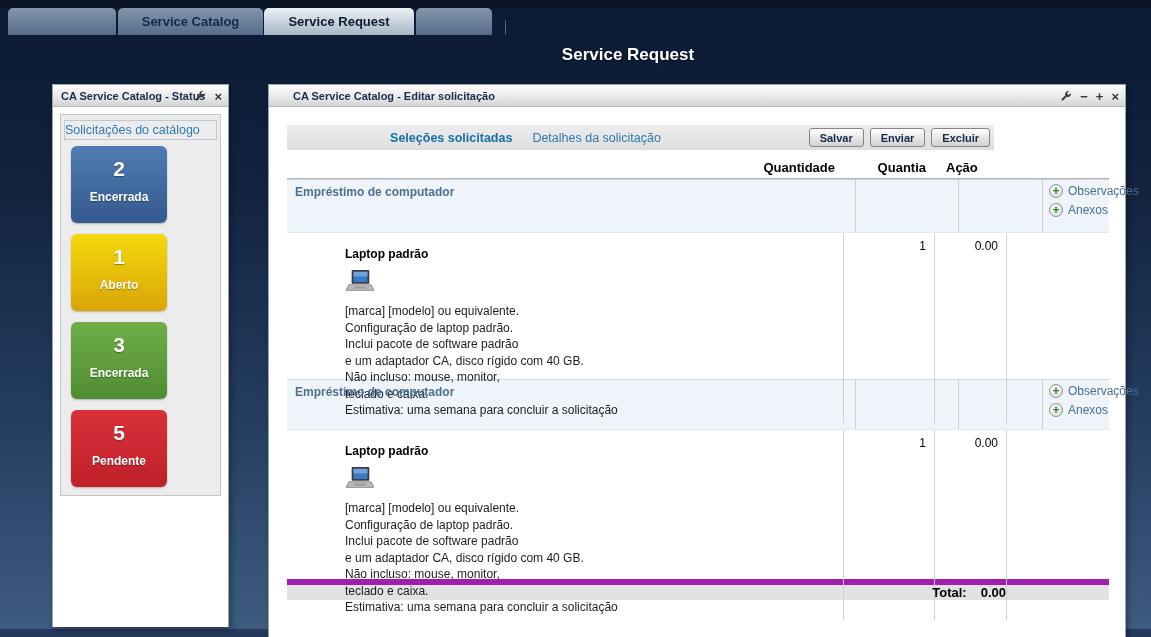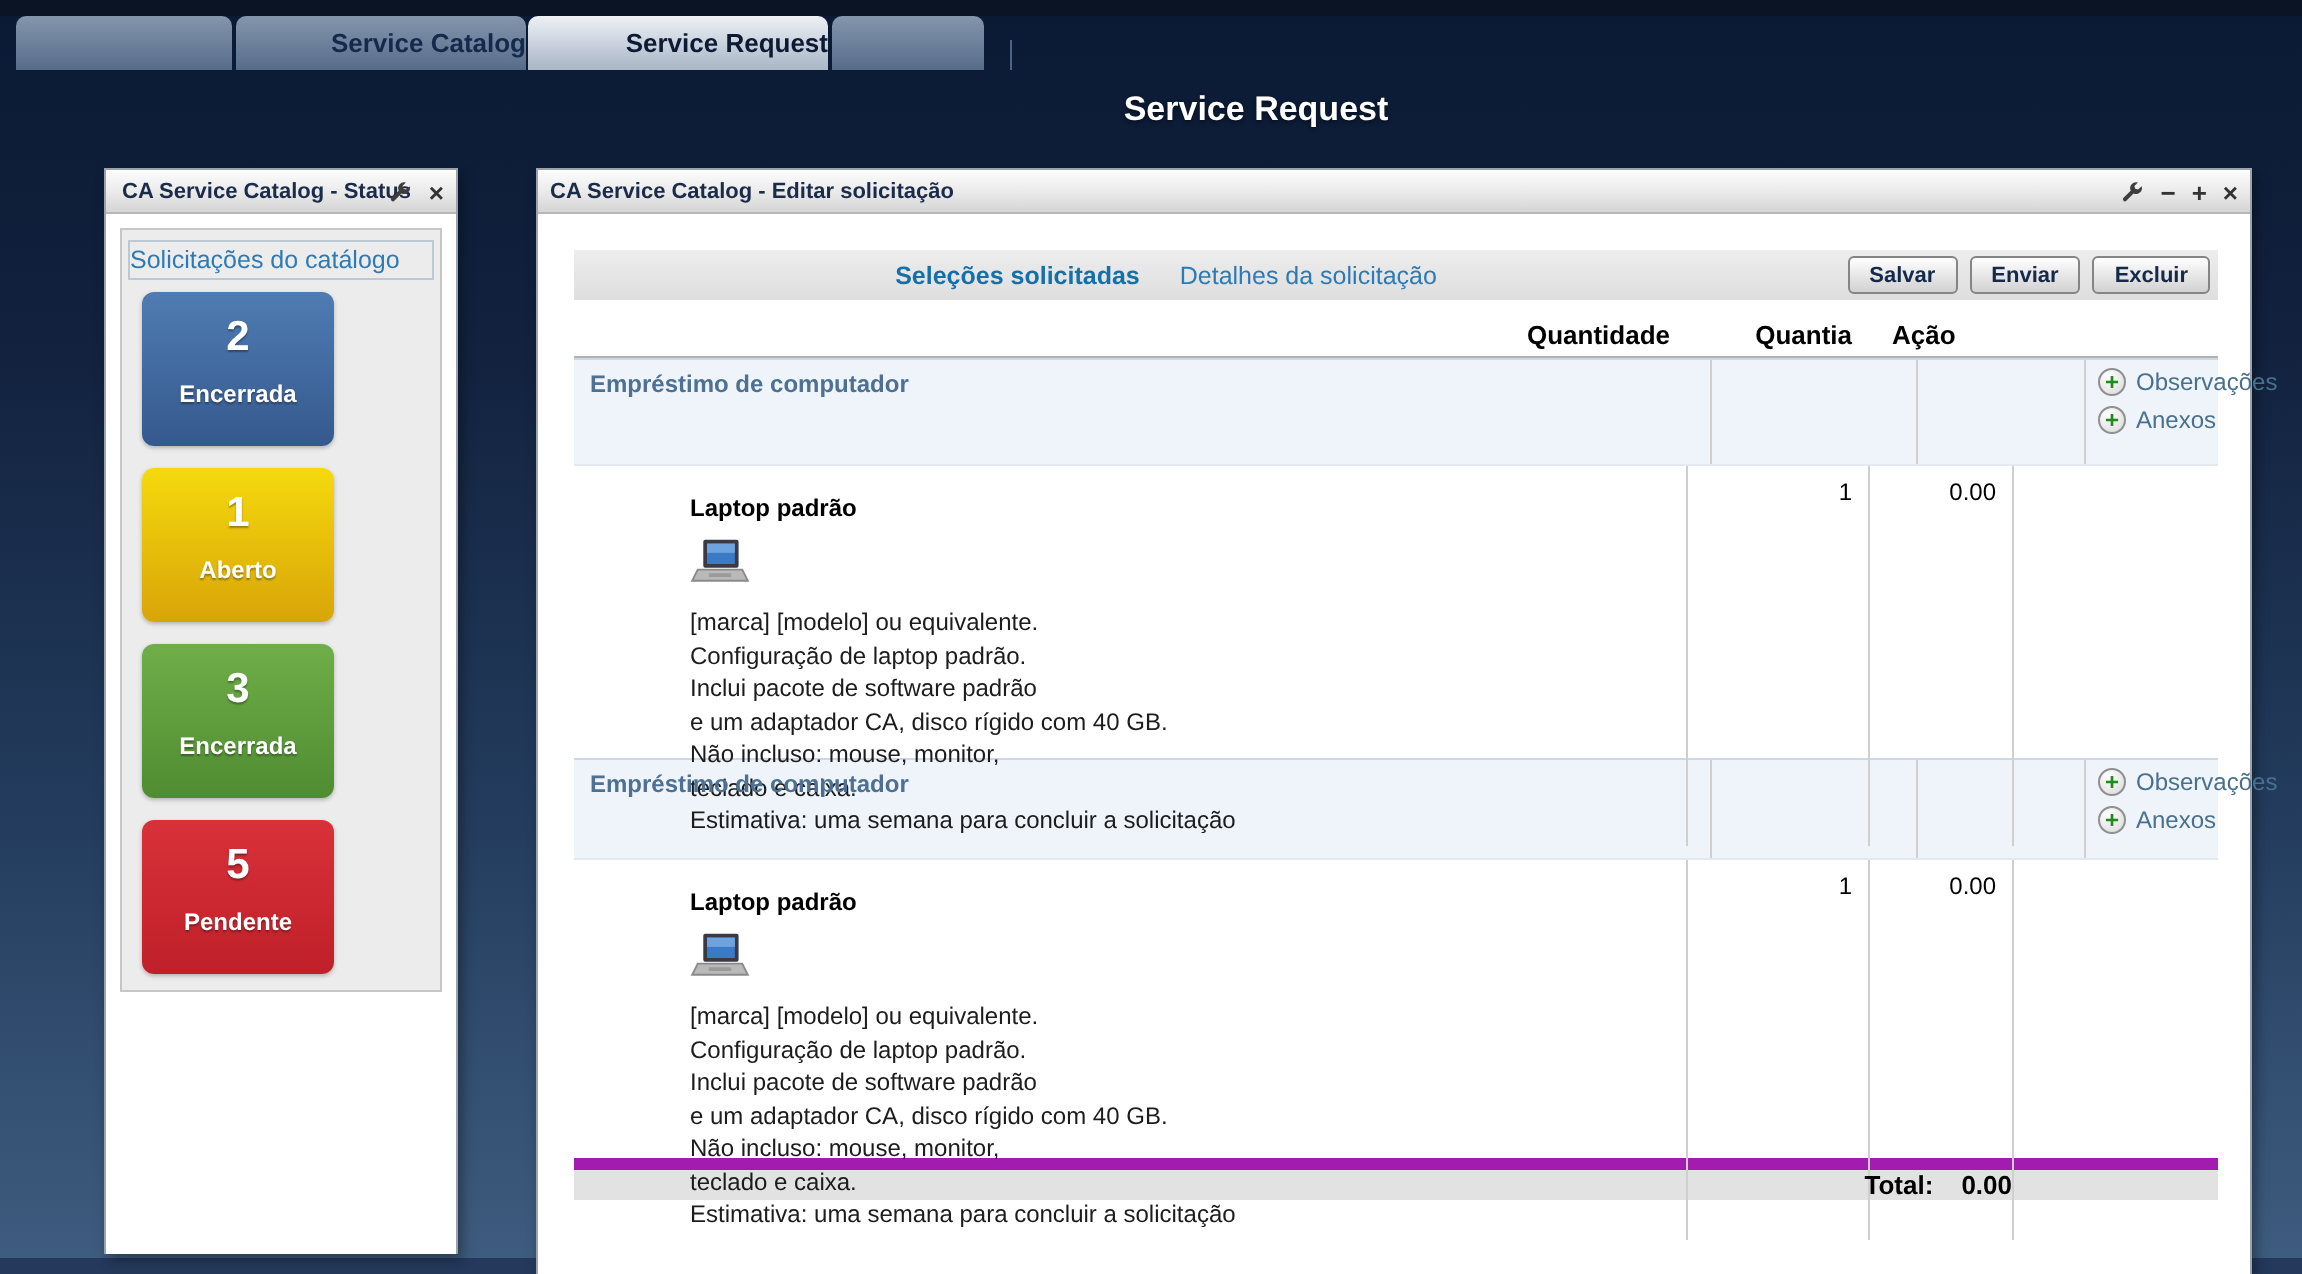--- a/index.html
+++ b/index.html
@@ -6,21 +6,21 @@
   html,body { width:1151px; height:637px; overflow:hidden;
     font-family:"Liberation Sans","DejaVu Sans",sans-serif; }
   body { position:relative;
     background:linear-gradient(180deg,#0a1a33 0%,#12223f 28%,#243d5e 65%,#3f5d80 100%); }
 
   
   .top-strip { position:absolute; left:0; top:0; width:1151px; height:8px; background:#0a1425; }
   .tabbar { position:absolute; left:0; top:8px; width:1151px; height:27px; }
   .nav-tab { position:absolute; top:0; height:27px; border-radius:5px 5px 0 0;
     background:linear-gradient(180deg,#8495ab,#5e7390 85%,#546a87);
-    color:#14294b; font-weight:bold; font-size:13px; text-align:right; line-height:27px; cursor:default; }
+    color:#14294b; font-weight:bold; font-size:13px; text-align:center; line-height:27px; cursor:default; }
   .nav-tab.active { background:linear-gradient(180deg,#eef1f5,#c3cdd9 60%,#a9b6c6); color:#0c1a33; }
   .tab-divider { position:absolute; top:12px; height:15px; width:1px; background:#4d6484; }
 
   .page-title { position:absolute; left:0; top:45px; width:1151px; text-align:center;
     padding-left:105px; color:#ffffff; font-size:17px; font-weight:bold;
     text-shadow:0 1px 2px rgba(0,0,0,.5); }
 
   .footer-strip { position:absolute; left:0; bottom:0; width:1151px; height:8px; background:#24395c; z-index:1; }
 
   
@@ -46,21 +46,21 @@
   .tile .lbl { padding-top:9px; font-size:12px; font-weight:bold; text-shadow:0 1px 1px rgba(0,0,0,.35); }
   .tile-blue   { background:linear-gradient(180deg,#4f7cb2,#35598e); }
   .tile-yellow { background:linear-gradient(180deg,#f5d90d,#d8a508); }
   .tile-green  { background:linear-gradient(180deg,#6fae48,#4f8c32); }
   .tile-red    { background:linear-gradient(180deg,#d9313a,#bf2029); }
 
   
   #request-panel { left:268px; top:84px; width:858px; height:553px; }
   .req-body { position:relative; height:530px; background:#fff; }
 
-  .toolbar { position:absolute; left:18px; top:18px; width:822px; height:25px;
+  .toolbar { position:absolute; left:18px; top:18px; width:707px; height:25px;
     background:linear-gradient(180deg,#ededed,#dedede); }
   .toolbar-tabs { position:absolute; left:0; right:230px; top:0; height:25px;
     display:flex; justify-content:center; align-items:center; gap:20px; white-space:nowrap; }
   .tb-tab { font-size:12.5px; color:#2d7ab5; cursor:pointer; }
   .tb-tab.active { font-weight:bold; color:#1670a8; }
   .toolbar-buttons { position:absolute; right:4px; top:3px; display:flex; gap:6px; }
   .btn { height:19px; padding:0 10px; border:1px solid #858585; border-radius:3px;
     background:linear-gradient(180deg,#ffffff,#e3e3e3 60%,#d2d2d2);
     font-family:inherit; font-size:11px; font-weight:bold; color:#15294a; cursor:pointer; }
 
@@ -136,21 +136,21 @@
       <div class="tile tile-red">
         <div class="num">5</div>
         <div class="lbl">Pendente</div>
       </div>
     </div>
   </div>
 </div>
 
 <div class="panel" id="request-panel">
   <div class="panel-titlebar">
-    <span style="padding-left:6px;">CA Service Catalog - Editar solicitação</span>
+    <span style="padding-left:24px;">CA Service Catalog - Editar solicitação</span>
     <span class="tb-icons">
       <svg class="wrench-svg" viewBox="0 0 24 24">
         <path fill="#3d3d3d" d="M21.7 6.3a6 6 0 0 1-8.2 7.2l-7.4 7.4a2 2 0 0 1-2.8-2.8l7.4-7.4a6 6 0 0 1 7.2-8.2l-3.5 3.5.8 2.8 2.8.8 3.7-3.3z"></path>
       </svg>
       <span class="tb-glyph">−</span>
       <span class="tb-glyph">+</span>
       <span class="tb-glyph">×</span>
     </span>
   </div>
 

